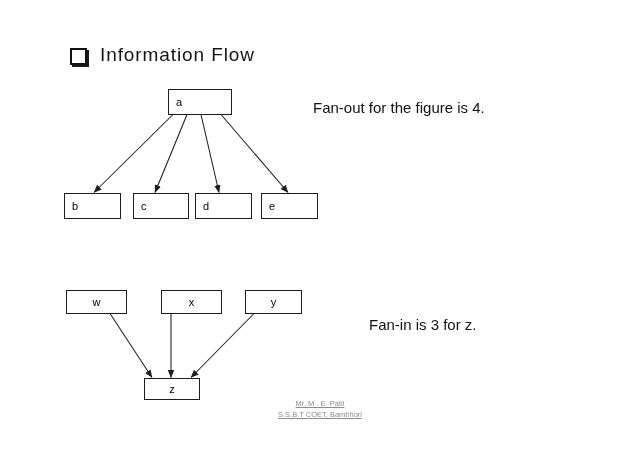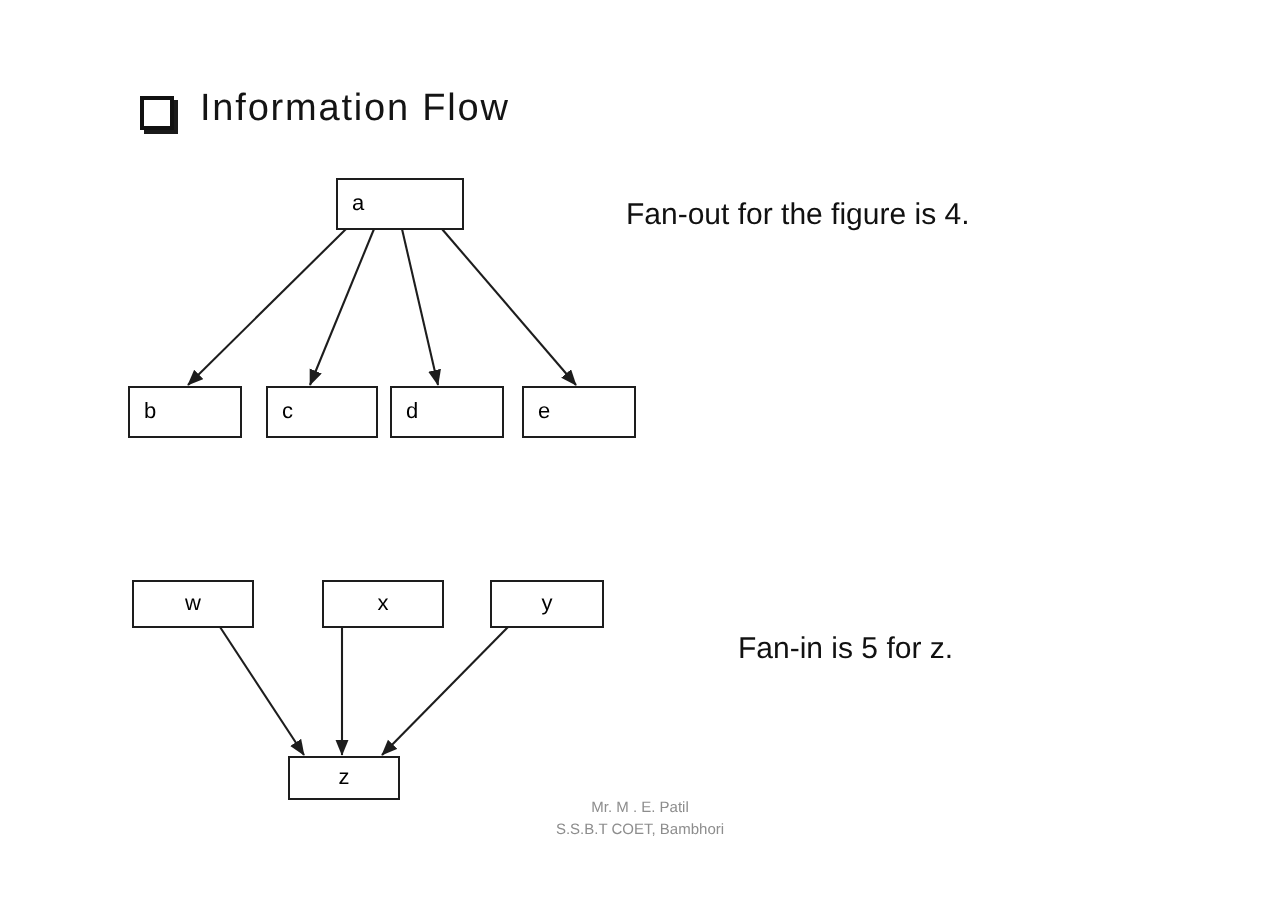--- a/index.html
+++ b/index.html
@@ -93,21 +93,21 @@
   .footer {
     position: absolute;
     left: 0;
     top: 399px;
     width: 640px;
     text-align: center;
     font-size: 7.5px;
     line-height: 10.5px;
     color: #8d8d8d;
   }
-  .footer div { white-space: nowrap; }
+  .footer div { white-space: nowrap; text-decoration: underline; }
 </style>
 </head>
 <body>
 
 <div class="slide">
 
   <div class="title-row">
     <span class="title-bullet"></span>
     <span class="title-text">Information Flow</span>
   </div>
@@ -164,20 +164,20 @@
   </div>
 
   <div class="node center" style="left:245px; top:290px; width:57px; height:24px;">
     <span>y</span>
   </div>
 
   <div class="node center" style="left:144px; top:378px; width:56px; height:22px;">
     <span>z</span>
   </div>
 
-  <div class="caption" style="left:369px; top:316px;">Fan-in is 5 for z.</div>
+  <div class="caption" style="left:369px; top:316px;">Fan-in is 3 for z.</div>
 
   <div class="footer">
     <div>Mr. M . E. Patil</div>
     <div>S.S.B.T COET, Bambhori</div>
   </div>
 
 </div>
 
 </body></html>

